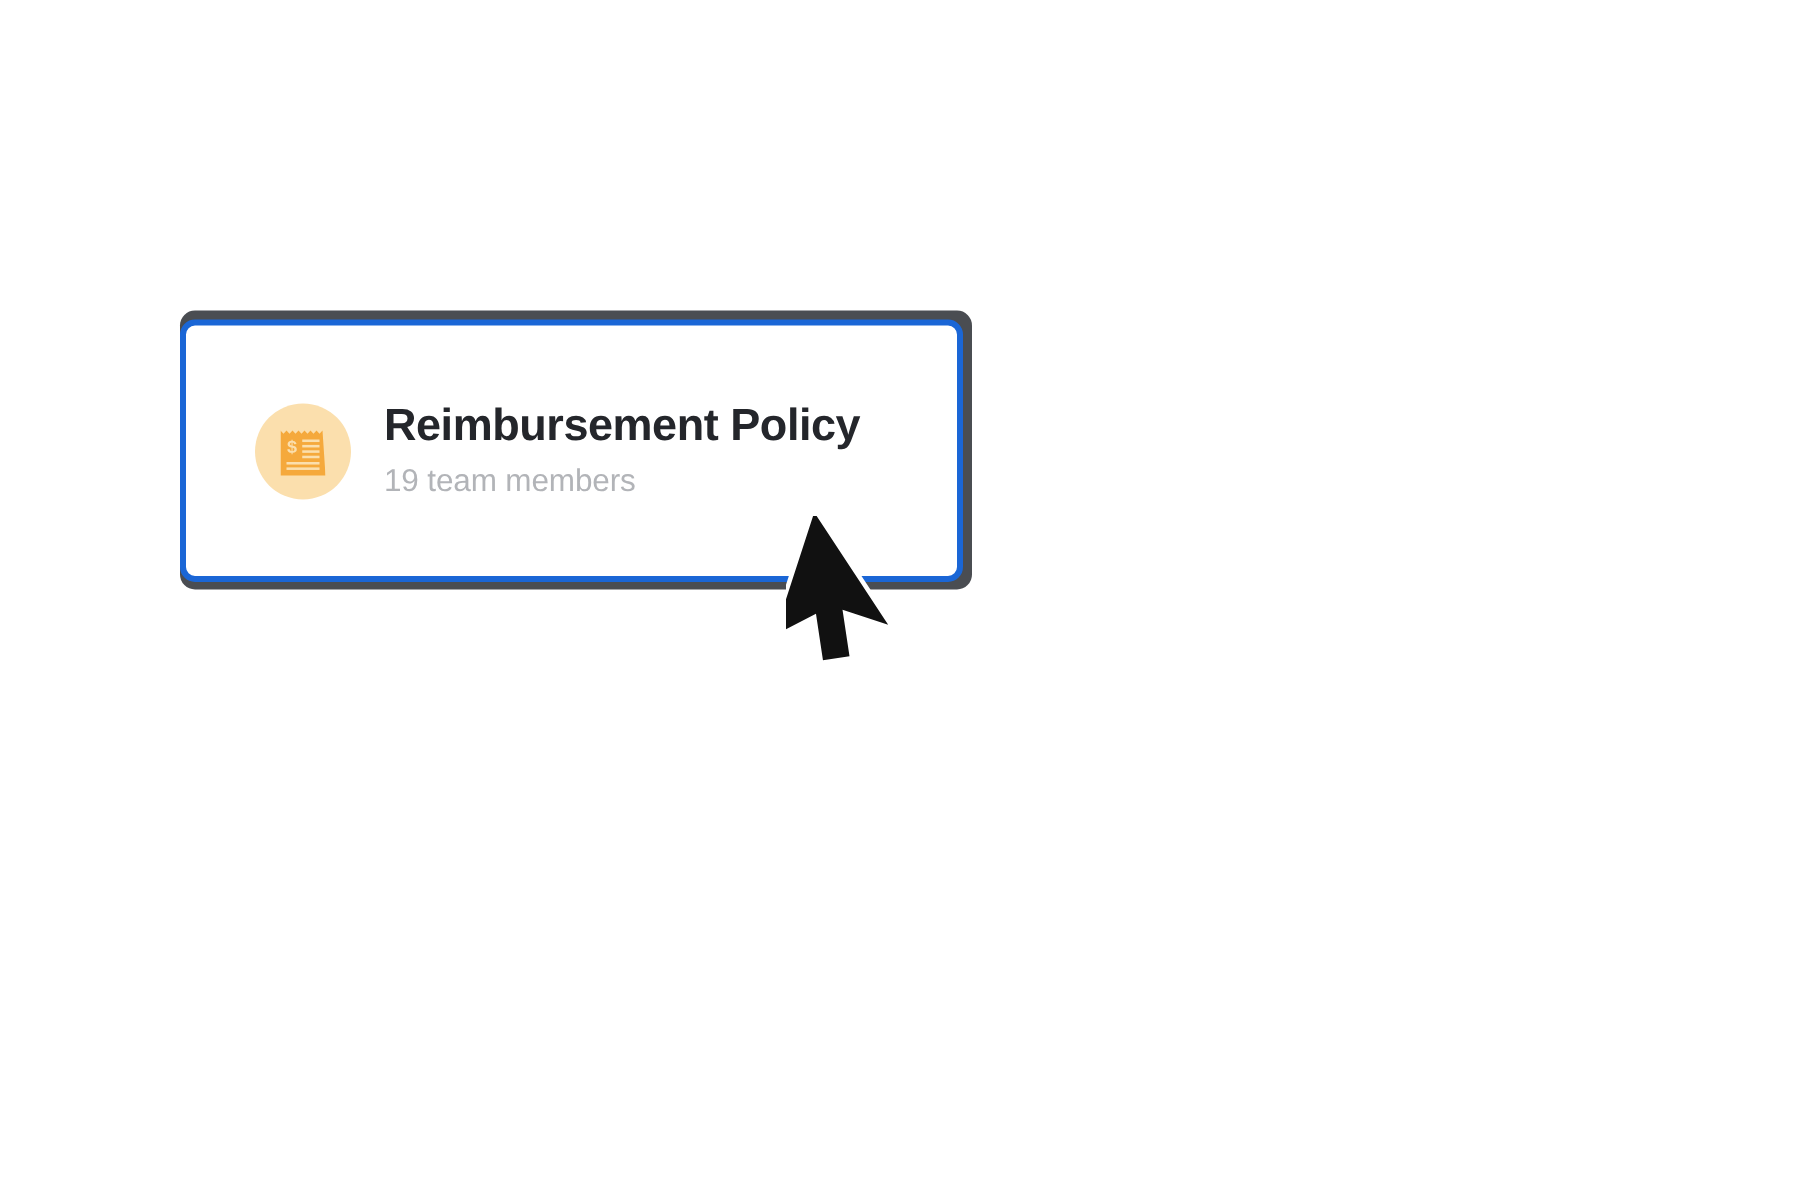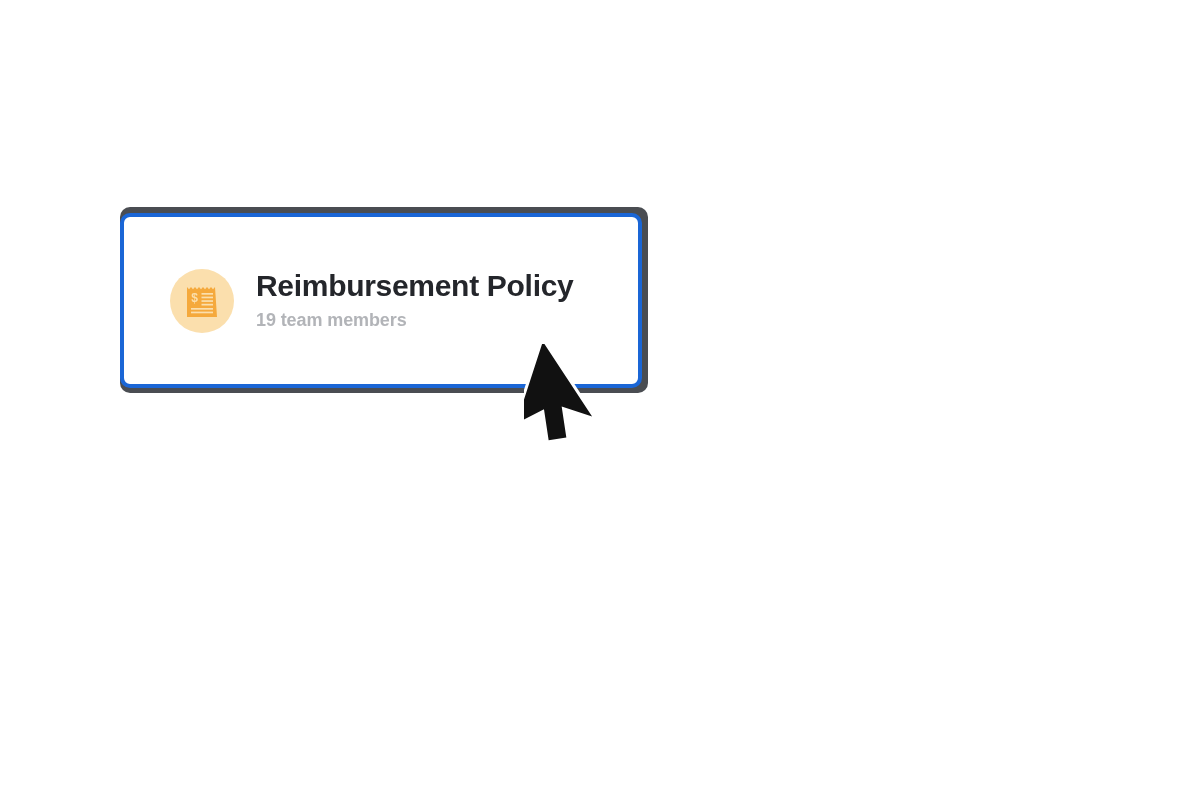--- a/index.html
+++ b/index.html
@@ -77,22 +77,22 @@
   .card-title {
     font-size: 30px;
     font-weight: bold;
     color: #24262b;
     line-height: 1.16;
     letter-spacing: -0.3px;
     white-space: nowrap;
   }
 
   .card-subtitle {
-    font-size: 18px;
-    font-weight: bold;
+    font-size: 21px;
+    font-weight: normal;
     color: #b2b4b8;
     line-height: 1.3;
     margin-top: 5px;
     letter-spacing: -0.1px;
     white-space: nowrap;
   }
 
   
   .mouse-cursor {
     position: absolute;

